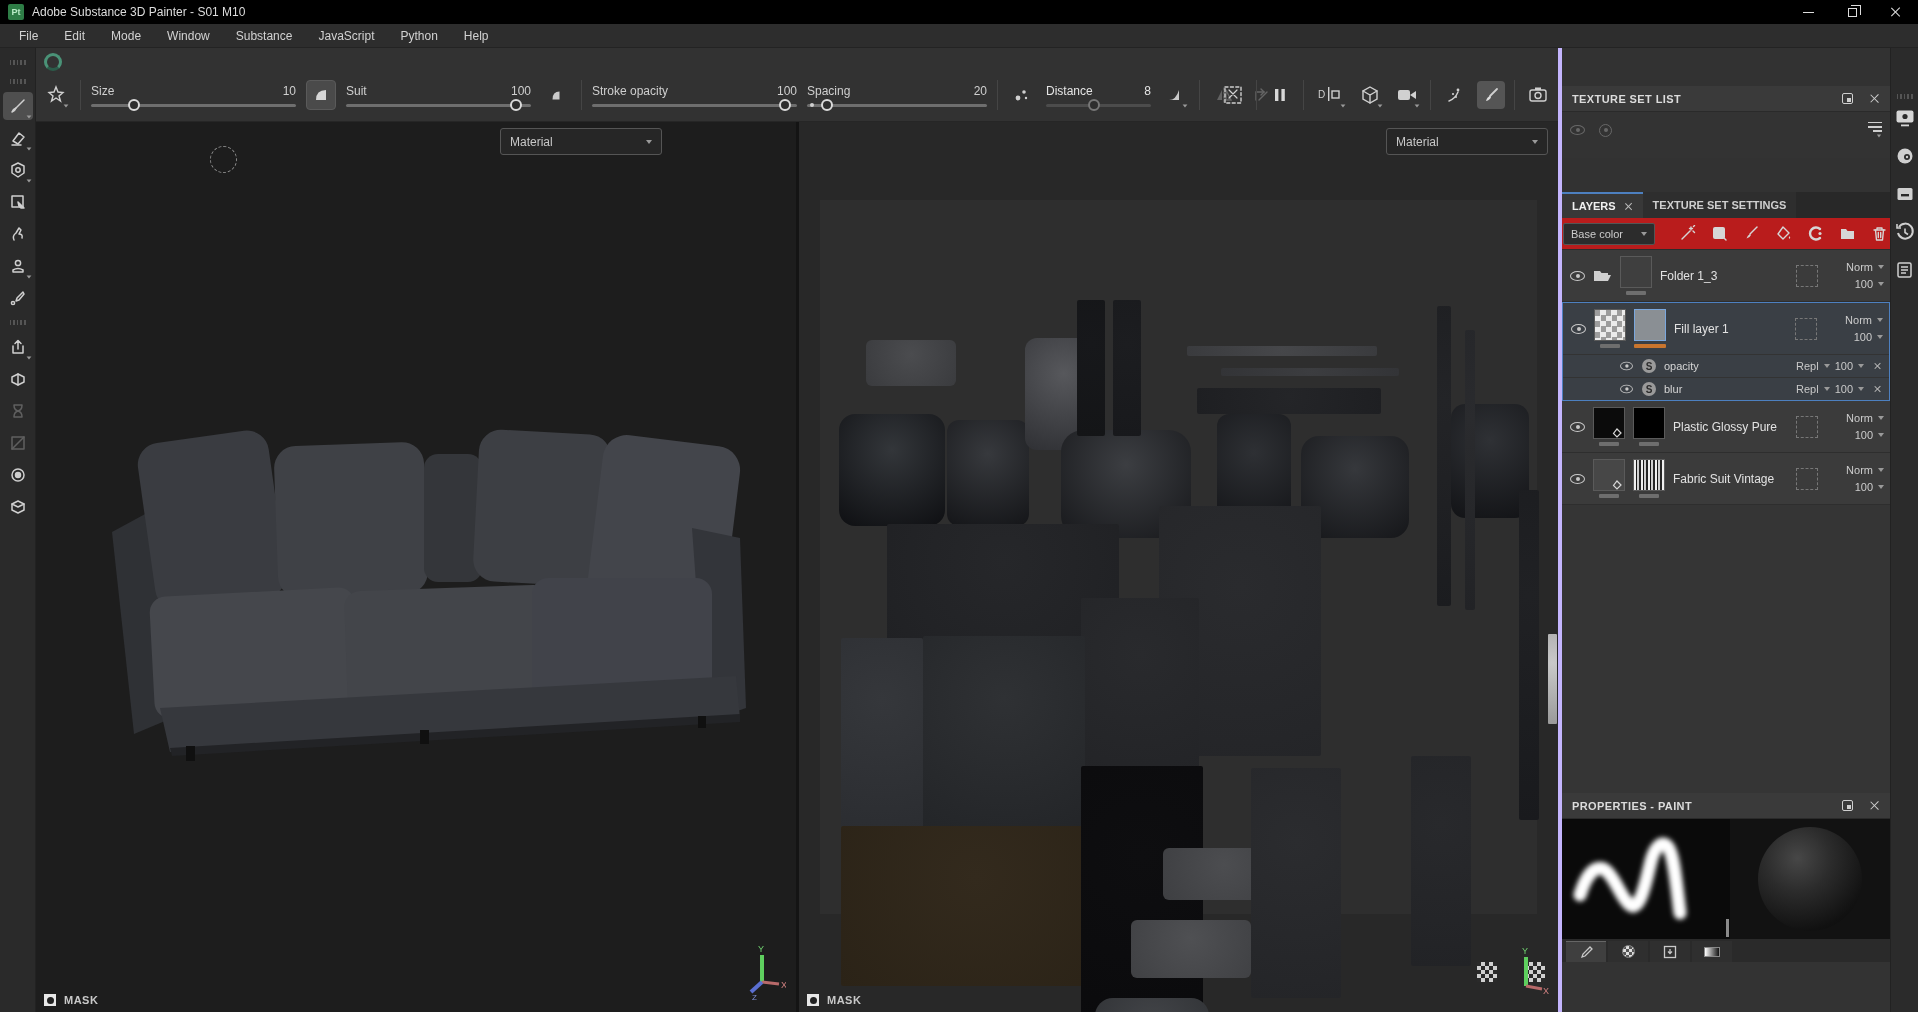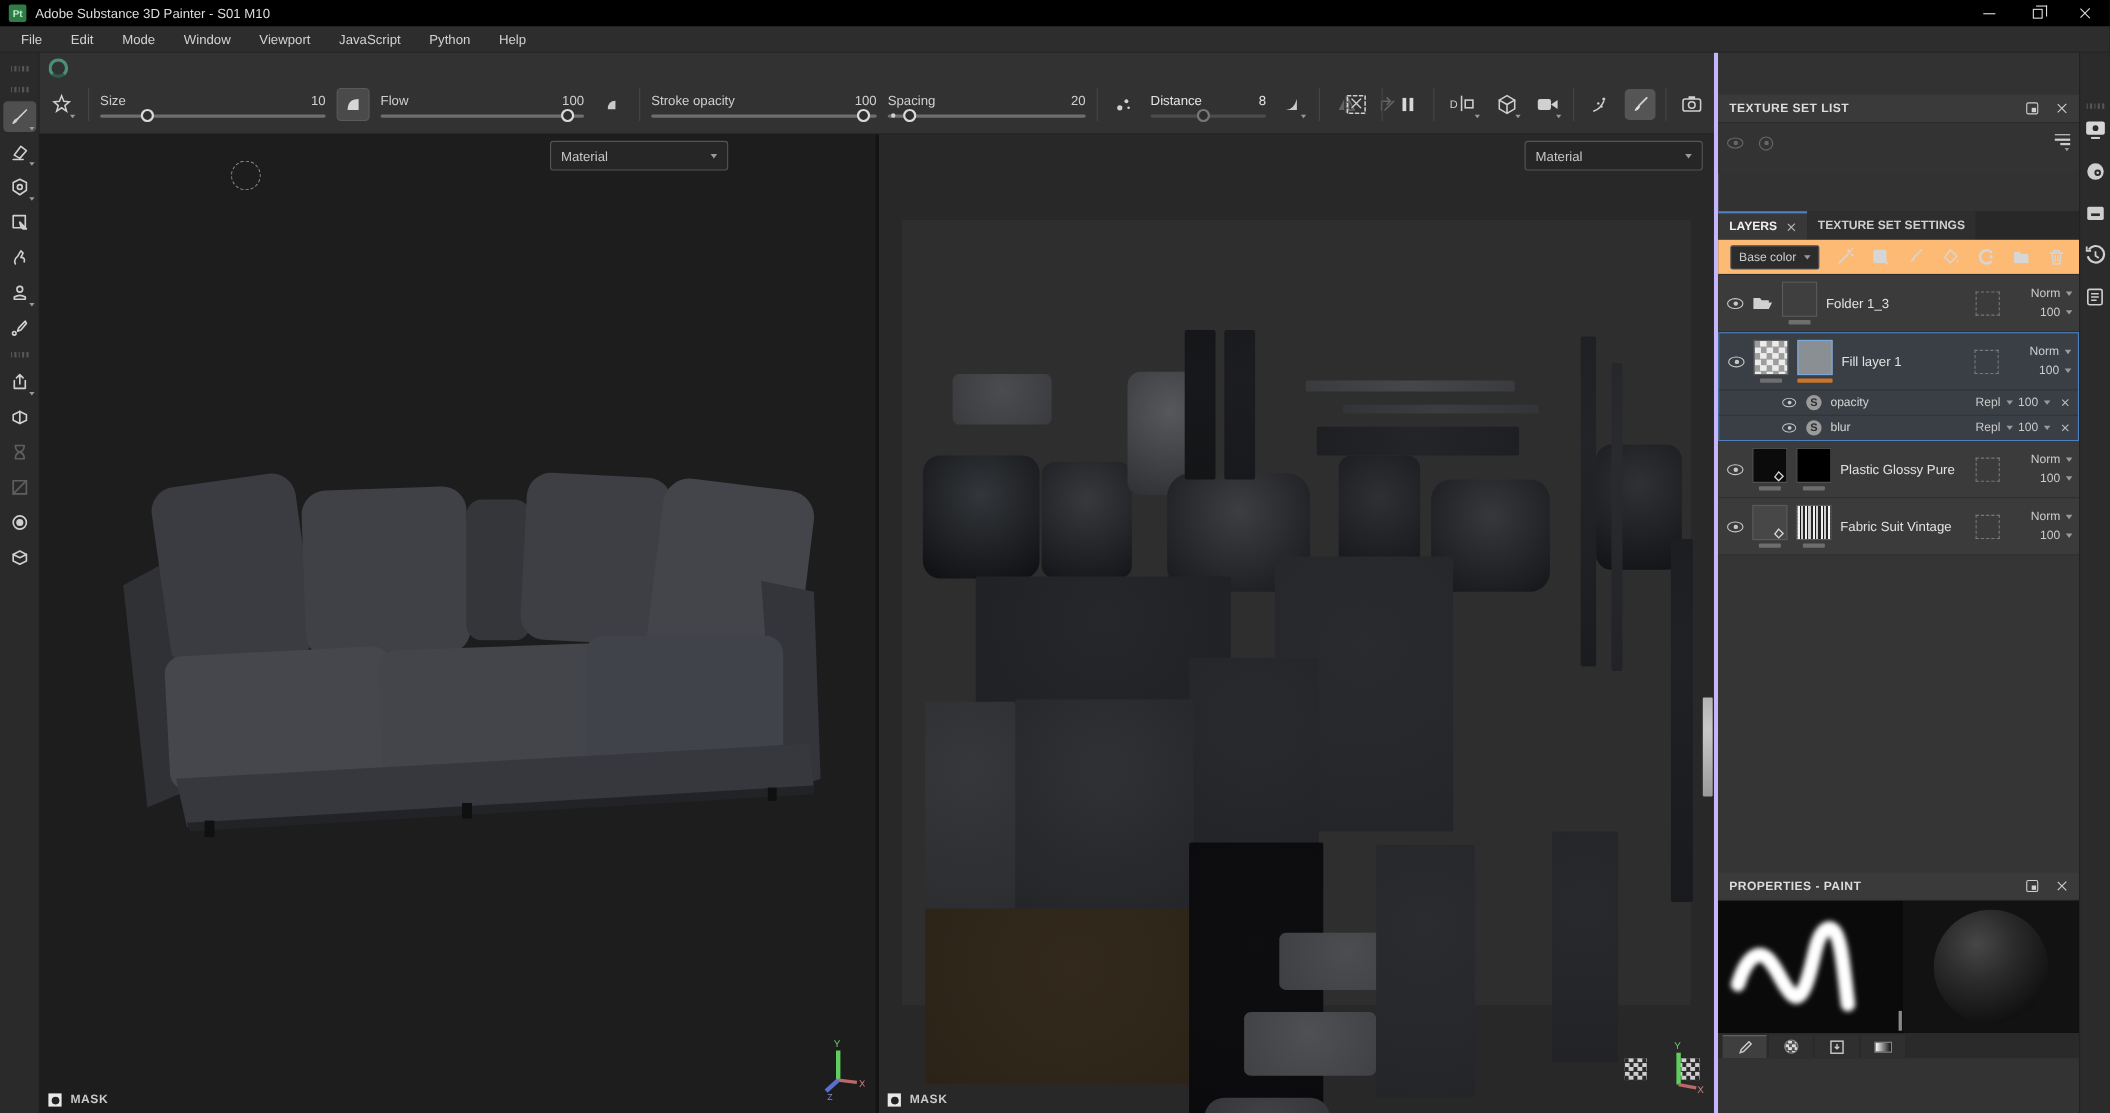--- a/index.html
+++ b/index.html
@@ -100,21 +100,21 @@
   .setname{font-weight:bold;color:#fff}
   .shaderlbl{margin-left:auto;color:#b5b5b5;font-size:11px}
   
   .tabbar{display:flex;background:#282828;margin-top:34px;height:26px;align-items:flex-end}
   .tab{height:26px;display:flex;align-items:center;padding:0 10px;gap:8px;font-size:11px;font-weight:bold;color:#cfcfcf;background:#2e2e2e}
   .tab.active{background:#383838;border-top:2px solid #4d80c0;color:#f0f0f0}
   .tabx{position:relative;width:9px;height:9px}
   .tabx:before,.tabx:after{content:"";position:absolute;left:4px;top:0;width:1.3px;height:9px;background:#bbb}
   .tabx:before{transform:rotate(45deg)} .tabx:after{transform:rotate(-45deg)}
   
-  .laytools{height:32px;background:#fdba74;display:flex;align-items:center;padding:0 11px;gap:13px;border-bottom:1px solid #2c2c2c}
+  .laytools{height:32px;background:#b91c1c;display:flex;align-items:center;padding:0 1px;gap:13px;border-bottom:1px solid #2c2c2c}
   .chdrop{width:92px;height:22px;background:#2c2c2c;border:1px solid #555;border-radius:2px;display:flex;
     align-items:center;justify-content:space-between;padding:0 7px;font-size:11px;color:#ccc}
   .laytools .ic{margin-left:0;display:flex;align-items:center;justify-content:center;width:20px;height:20px}
   .laytools .icset{margin-left:auto;display:flex;gap:12px}
   .laytools svg{stroke:#d6d6d6;fill:none;stroke-width:1.4;stroke-linecap:round;stroke-linejoin:round}
   
   .layerlist{flex:1;background:#353535;overflow:hidden;display:flex;flex-direction:column}
   .lrow{background:#3b3b3b;border-bottom:1px solid #2e2e2e;display:flex;align-items:center;padding:6px 6px 6px 8px;gap:8px;min-height:50px}
   .thumbwrap{display:flex;flex-direction:column;align-items:center}
   .thumb{width:32px;height:32px;border:1px solid #5a5a5a;background:#3f3f3f;position:relative}
@@ -175,21 +175,21 @@
         <span class="xline"></span>
       </div>
   </div>
 </div>
 
 <div class="menubar">
   <div class="menuitem">File</div>
   <div class="menuitem">Edit</div>
   <div class="menuitem">Mode</div>
   <div class="menuitem">Window</div>
-  <div class="menuitem">Viewport</div>
+  <div class="menuitem">Substance</div>
   <div class="menuitem">JavaScript</div>
   <div class="menuitem">Python</div>
   <div class="menuitem">Help</div>
 </div>
 
 <div class="mainrow">
 
   <div class="toolstrip">
     <div class="grip">
         <i></i>
@@ -315,21 +315,21 @@
               <span class="knob" style="left:21%"></span>
             </div>
         </div>
         <div class="fob sel">
           <svg width="16" height="16" viewBox="0 0 16 16">
               <path d="M3 13 Q3 3 13 3 L13 13 Z" fill="#d6d6d6" stroke="none"></path>
             </svg>
           </div>
         <div class="sgroup" style="width:185px">
           <div class="lv">
-              <span>Flow</span>
+              <span>Suit</span>
               <span>100</span>
             </div>
           <div class="track">
               <span class="knob" style="left:92%"></span>
             </div>
         </div>
         <div class="fob">
           <svg width="14" height="14" viewBox="0 0 16 16">
               <path d="M4 13 Q4 4 12 4 L12 13 Z" fill="#c9c9c9" stroke="none"></path>
             </svg>

